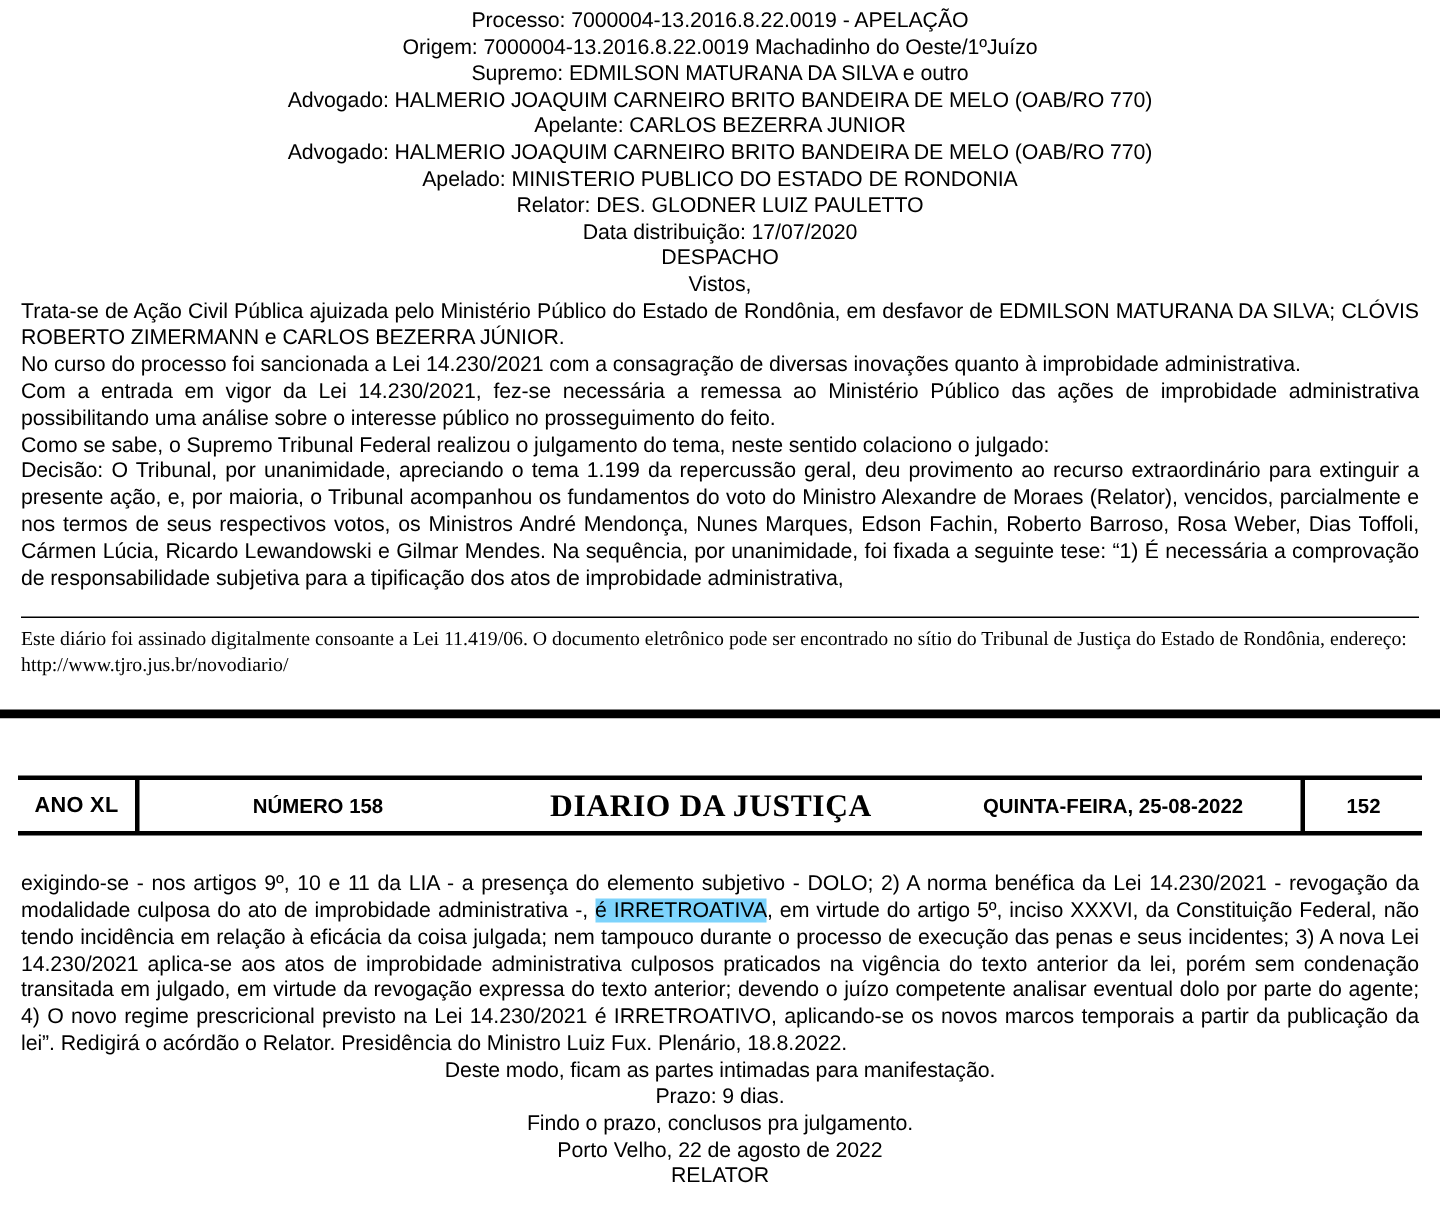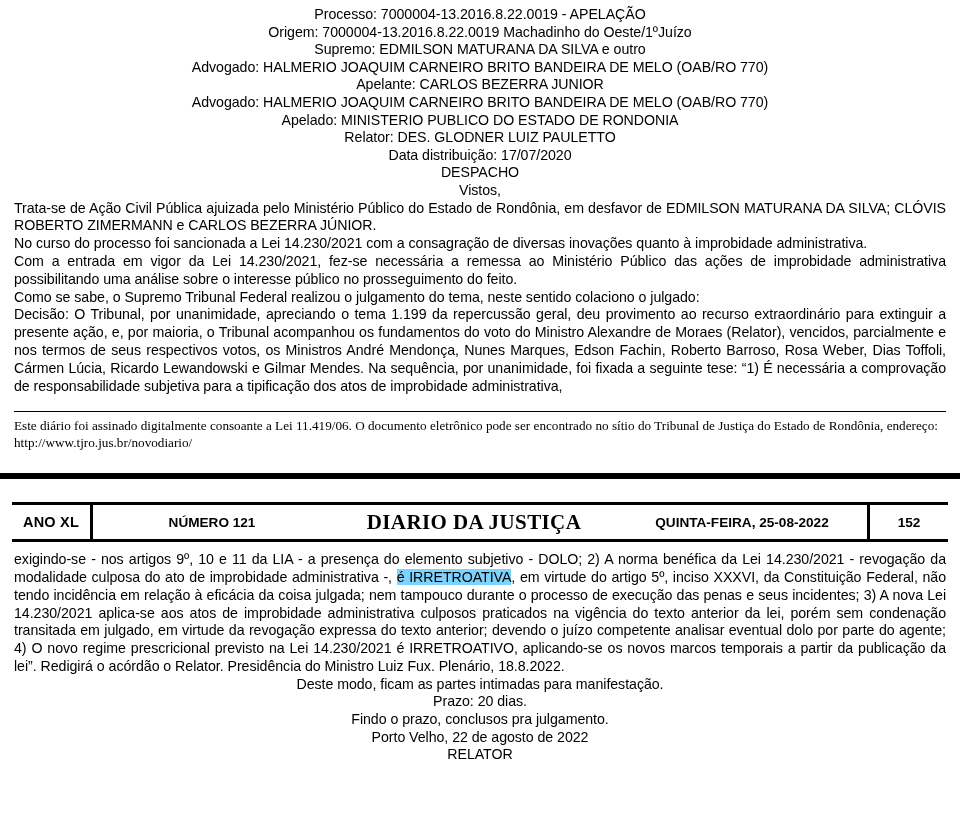--- a/index.html
+++ b/index.html
@@ -62,21 +62,21 @@
     background: #000;
     width: 100%;
   }
   .white-gap {
     height: 22px;
     background: #ffffff;
   }
 
   
   .masthead {
-    margin: 1px 12px;
+    margin: 16px 12px;
     border-top: 3px solid #000;
     border-bottom: 3px solid #000;
     height: 34px;
     display: flex;
     align-items: stretch;
     position: relative;
   }
   .mast-cell {
     display: flex;
     align-items: center;
@@ -148,29 +148,29 @@
 
   <div class="footer-rule"></div>
   <div class="footer-note">Este diário foi assinado digitalmente consoante a Lei 11.419/06. O documento eletrônico pode ser encontrado no sítio do Tribunal de Justiça do Estado de Rondônia, endereço: http://www.tjro.jus.br/novodiario/</div>
 
   <div class="page-gap"></div>
   <div class="thick-sep"></div>
   <div class="white-gap"></div>
 
   <div class="masthead">
     <div class="mast-cell mast-ano">ANO XL</div>
-    <div class="mast-cell mast-numero">NÚMERO 121</div>
+    <div class="mast-cell mast-numero">NÚMERO 158</div>
     <div class="mast-cell mast-title">DIARIO DA JUSTIÇA</div>
     <div class="mast-cell mast-date">QUINTA-FEIRA, 25-08-2022</div>
     <div class="mast-cell mast-page">152</div>
   </div>
 
   <div class="bottom-block">
     <p class="body-par"><span>exigindo-se - nos artigos 9º, 10 e 11 da LIA - a presença do elemento subjetivo - DOLO; 2) A norma benéfica da Lei 14.230/2021 - revogação da modalidade culposa do ato de improbidade administrativa -,</span> <span class="hl">é IRRETROATIVA</span><span>, em virtude do artigo 5º, inciso XXXVI, da Constituição Federal, não tendo incidência em relação à eficácia da coisa julgada; nem tampouco durante o processo de execução das penas e seus incidentes; 3) A nova Lei 14.230/2021 aplica-se aos atos de improbidade administrativa culposos praticados na vigência do texto anterior da lei, porém sem condenação transitada em julgado, em virtude da revogação expressa do texto anterior; devendo o juízo competente analisar eventual dolo por parte do agente; 4) O novo regime prescricional previsto na Lei 14.230/2021 é IRRETROATIVO, aplicando-se os novos marcos temporais a partir da publicação da lei”. Redigirá o acórdão o Relator. Presidência do Ministro Luiz Fux. Plenário, 18.8.2022.</span></p>
 
     <div class="meta-line">Deste modo, ficam as partes intimadas para manifestação.</div>
-    <div class="meta-line">Prazo: 20 dias.</div>
+    <div class="meta-line">Prazo: 9 dias.</div>
     <div class="meta-line">Findo o prazo, conclusos pra julgamento.</div>
     <div class="meta-line">Porto Velho, 22 de agosto de 2022</div>
     <div class="meta-line">RELATOR</div>
   </div>
 
 </div>
 
 </body></html>

